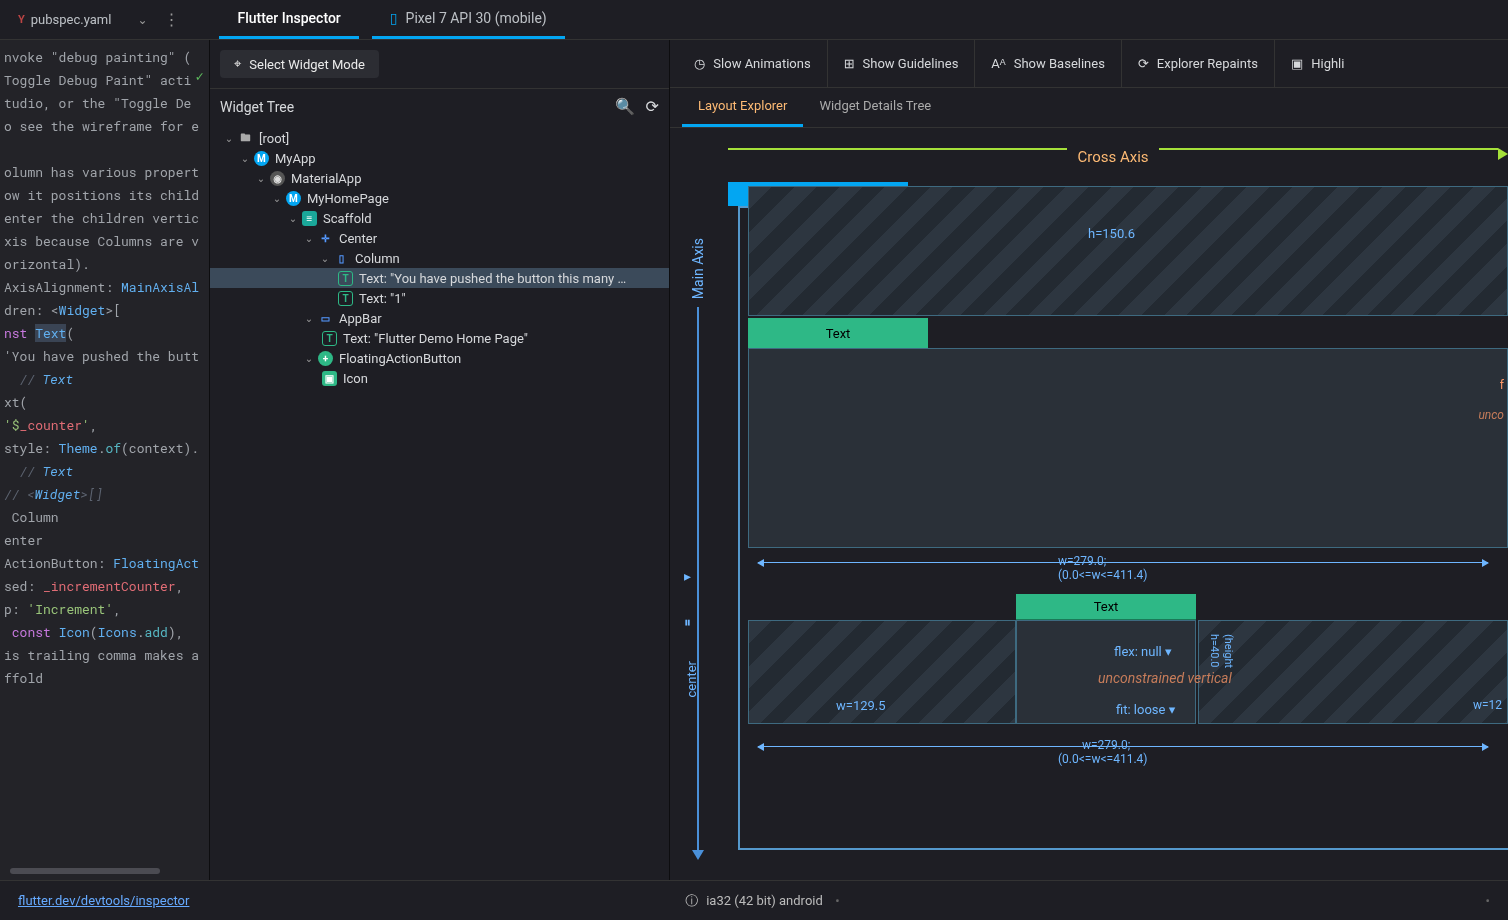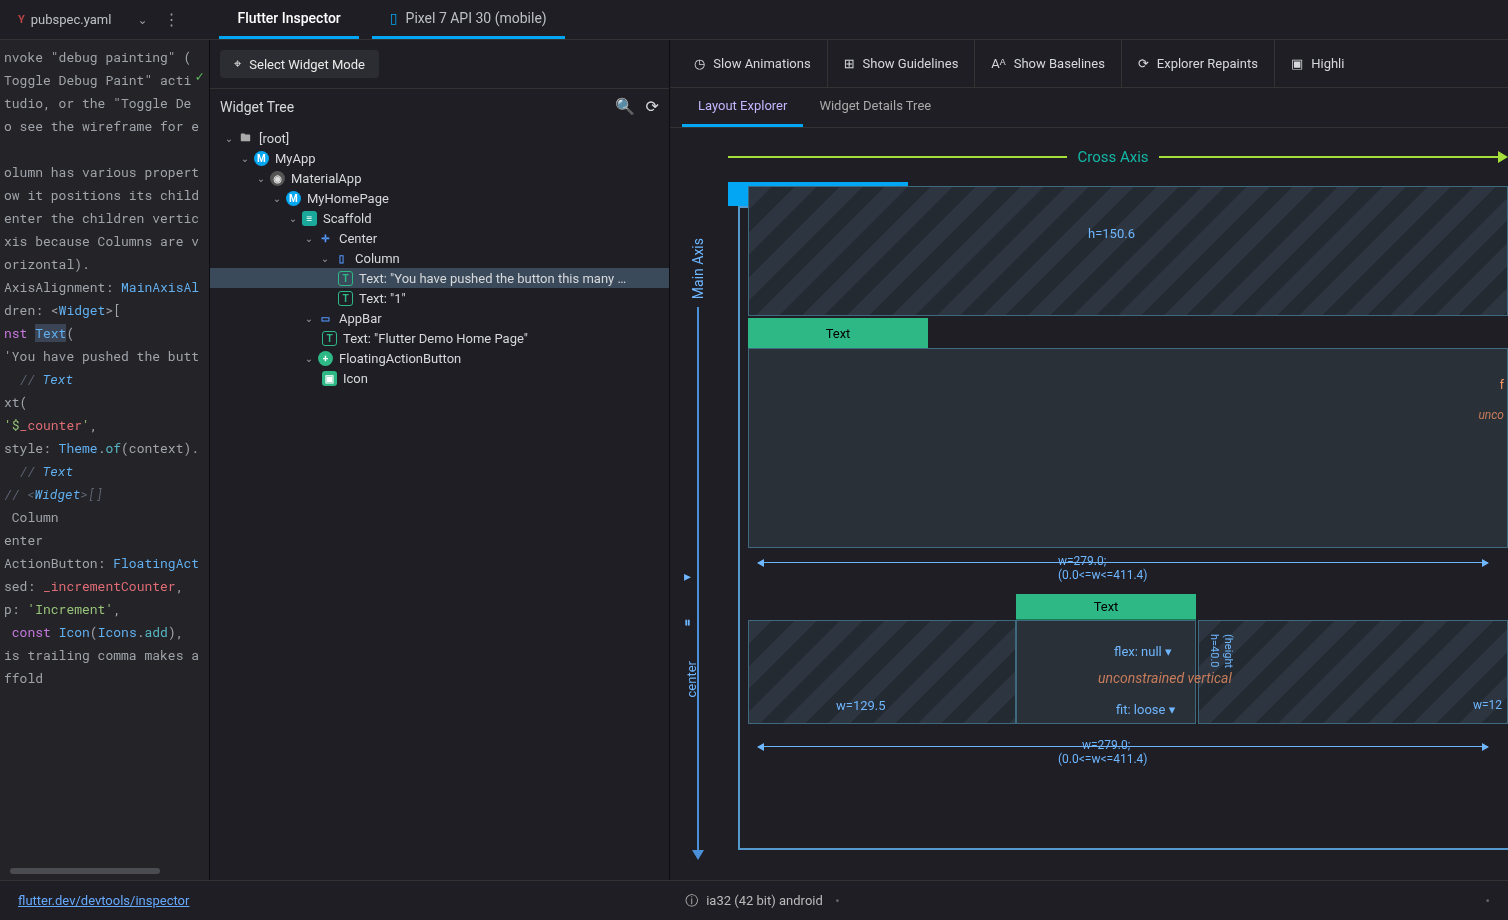--- a/index.html
+++ b/index.html
@@ -64,24 +64,24 @@
 .b-text { border: 1px solid #2eb886; color: #2eb886; }
 .b-green { background: #2eb886; color: #fff; border-radius:50%;}
 .b-img { background: #2eb886; color:#fff; }
 
 
 .right-col { flex: 1; background: #1e1e24; display: flex; flex-direction: column; overflow: hidden; }
 .right-toolbar { height: 48px; display: flex; align-items: center; padding: 0 8px; gap: 0; border-bottom: 1px solid #333; }
 .rtool { display: flex; align-items: center; gap: 8px; padding: 0 16px; height: 48px; color: #d6d8db; font-size: 13px; border-right: 1px solid #333; }
 .sub-tabs { display: flex; height: 40px; align-items: stretch; border-bottom: 1px solid #333; padding-left: 12px; }
 .sub-tab { padding: 10px 16px; font-size: 13px; color: #aaa; border-bottom: 3px solid transparent; }
-.sub-tab.active { color: #c4b5fd; border-bottom-color: #03a6f2; }
+.sub-tab.active { color: #fdba74; border-bottom-color: #03a6f2; }
 
 .layout-area { flex: 1; position: relative; overflow: hidden; background: #1e1e24; }
-.cross-axis { position: absolute; top: 20px; left: 58px; right: 0; display: flex; align-items: center; color: #14b8a6; font-size: 15px; }
+.cross-axis { position: absolute; top: 20px; left: 58px; right: 0; display: flex; align-items: flex-start; color: #fdba74; font-size: 15px; }
 .cross-line { flex: 1; height: 2px; background: #a5e03a; }
 .cross-arrow { width: 0; height: 0; border-left: 10px solid #a5e03a; border-top: 6px solid transparent; border-bottom: 6px solid transparent; }
 .main-axis { position: absolute; left: 18px; top: 110px; bottom: 20px; width: 20px; display: flex; flex-direction: column; align-items: center; color: #4a90d9; }
 .main-axis-label { writing-mode: vertical-rl; transform: rotate(180deg); font-size: 14px; margin-bottom: 8px; color:#6eb6ff;}
 .main-line { width: 2px; flex: 1; background: #4a90d9; }
 .main-arrow { width: 0; height: 0; border-top: 10px solid #4a90d9; border-left: 6px solid transparent; border-right: 6px solid transparent; }
 .side-controls { position: absolute; left: 14px; top: 440px; display: flex; flex-direction: column; gap: 30px; color:#6eb6ff; font-size:14px;}
 .center-label { writing-mode: vertical-rl; transform: rotate(180deg); color:#6eb6ff; font-size:13px; }
 
 .diagram { position: absolute; left: 58px; top: 50px; right: 0; bottom: 0; }

